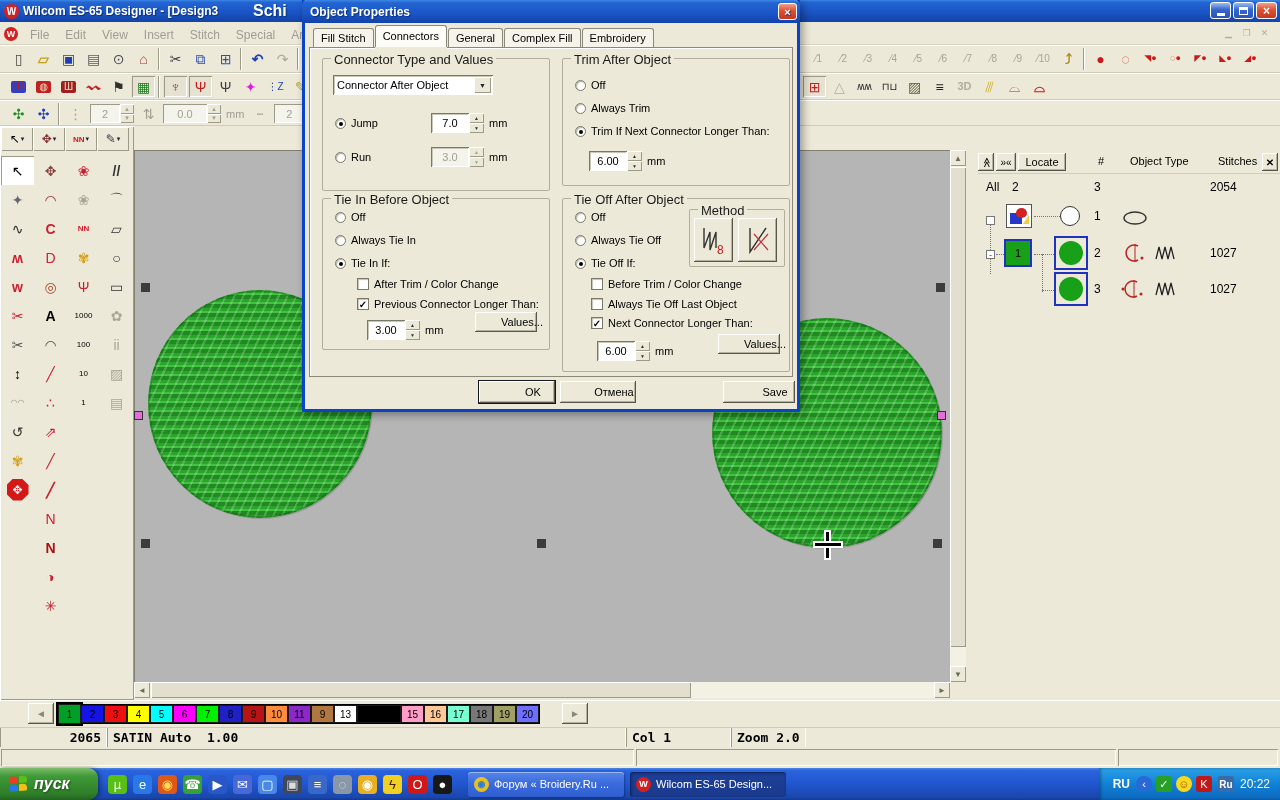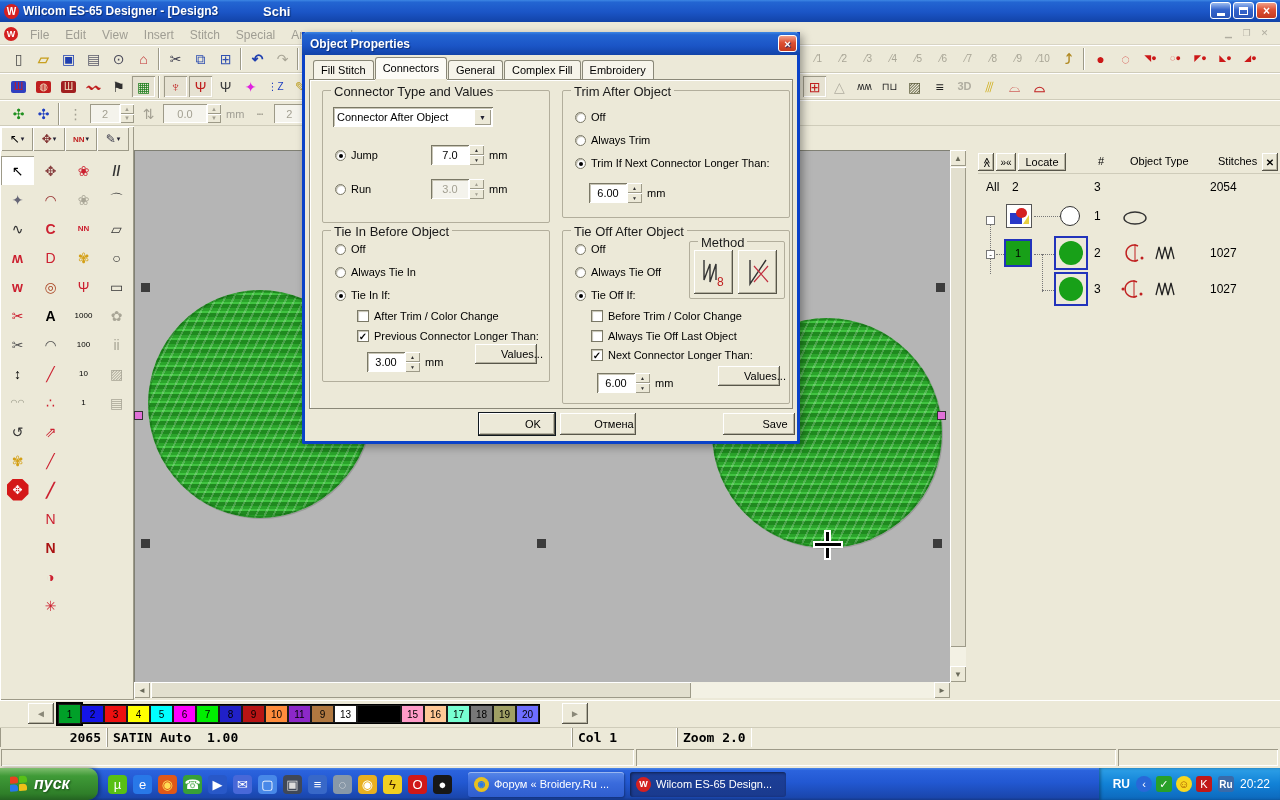--- a/index.html
+++ b/index.html
@@ -13,21 +13,21 @@
   .raised  { box-shadow: inset 1px 1px 0 #ffffff, inset -1px -1px 0 #9d9a88; }
   .btn3d   { background:#ece9d8; box-shadow: inset -1px -1px 0 #58564a, inset 1px 1px 0 #ffffff, inset -2px -2px 0 #b5b2a1; }
 
   
   .titlebar { left:0; top:0; width:1280px; height:22px;
     background:linear-gradient(180deg,#3d87e4 0%,#2365d2 10%,#1b55c6 55%,#1243a8 100%);
     color:#fff; display:flex; align-items:center; }
   .app-logo { width:15px; height:15px; border-radius:50%; background:#d42020; color:#fff;
     font-size:10px; font-weight:bold; display:flex; align-items:center; justify-content:center; margin:0 4px; }
   .title-text { font-size:12px; font-weight:bold; text-shadow:1px 1px 1px #0b2f77; }
-  .title-frag { position:absolute; left:263px; font-size:13px; font-weight:bold; text-shadow:1px 1px 1px #0b2f77; }
+  .title-frag { position:absolute; left:253px; font-size:16px; font-weight:bold; text-shadow:1px 1px 1px #0b2f77; }
   .winbtns { position:absolute; right:3px; top:2px; display:flex; gap:2px; }
   .wbtn { width:21px; height:17px; border:1px solid #fff; border-radius:3px;
     background:linear-gradient(#9cbcf0,#3565cc 45%,#2a55b8); display:flex; align-items:center; justify-content:center; color:#fff; }
   .wbtn.close { background:linear-gradient(#f0a089,#dd5033 45%,#c43a20); }
   .glyph-min { width:8px; height:3px; background:#fff; margin-top:7px; }
   .glyph-restore { width:9px; height:8px; border:1px solid #fff; border-top-width:3px; }
   .wbtn.close span { font-size:12px; font-weight:bold; line-height:1; }
 
   
   .menubar { left:0; top:22px; width:1280px; height:23px; background:#ece9d8; display:flex; align-items:center;
@@ -136,21 +136,21 @@
     background:linear-gradient(180deg,#5787e8,#3a6bdc 45%,#2f5ecf); box-shadow: inset 0 1px 0 rgba(255,255,255,.4), 1px 1px 2px rgba(0,0,0,.3);
     color:#fff; font-size:11px; white-space:nowrap; overflow:hidden; }
   .taskbtn.active { background:linear-gradient(180deg,#1c3f98,#1a3a8e); box-shadow: inset 1px 1px 3px rgba(0,0,0,.5); }
   .taskicon { width:15px; height:15px; border-radius:50%; flex:none; display:flex; align-items:center; justify-content:center; font-size:9px; font-weight:bold; }
   .tray { position:absolute; right:0; top:0; height:32px; display:flex; align-items:center; gap:6px; padding:0 10px 0 14px;
     background:linear-gradient(180deg,#2ea1e8 0%,#1181d6 50%,#0d68bc 100%); box-shadow: inset 2px 0 3px rgba(0,0,0,.3); color:#fff; }
   .trayicon { width:16px; height:16px; display:flex; align-items:center; justify-content:center; font-size:11px; border-radius:3px; }
 
   
   .dialog { left:302px; top:0; width:498px; height:412px; background:#ece9d8;
-    border:3px solid #0a42c8; border-top:none; border-radius:0 0 2px 2px; box-shadow:3px 3px 8px rgba(0,0,0,.35);margin-top:32px; }
+    border:3px solid #0a42c8; border-top:none; border-radius:0 0 2px 2px; box-shadow:3px 3px 8px rgba(0,0,0,.35); }
   .dlg-title { position:absolute; left:-3px; top:0; width:498px; height:23px; border-radius:5px 5px 0 0;
     background:linear-gradient(180deg,#3d87e4 0%,#2365d2 12%,#1b55c6 60%,#1243a8 100%);
     color:#fff; font-size:12px; font-weight:bold; display:flex; align-items:center; padding-left:8px; text-shadow:1px 1px 1px #0b2f77; }
   .dlg-close { position:absolute; right:3px; top:3px; width:19px; height:17px; border:1px solid #fff; border-radius:3px;
     background:linear-gradient(#f0a089,#dd5033 45%,#c43a20); color:#fff; font-size:11px; font-weight:bold;
     display:flex; align-items:center; justify-content:center; }
   .dlg-body { position:absolute; left:0; top:23px; width:492px; height:386px; }
   .tabs { position:absolute; left:8px; top:5px; display:flex; align-items:flex-end; }
   .tab { height:19px; background:#f6f4ea; border:1px solid #8a8878; border-bottom:none; border-radius:3px 3px 0 0;
     font-size:11px; padding:3px 7px 0 7px; margin-right:1px; color:#000; }
@@ -798,21 +798,21 @@
           <span>20</span>
         </div>
       </div>
     <div class="pal-arrow btn3d" style="left:562px">
         <span>►</span>
       </div>
   </div>
 
   <div class="abs statusbar">
     <div class="st-seg" style="width:107px;justify-content:flex-end"><span>2065</span></div>
-    <div class="st-seg" style="width:465px"><span>SATIN Auto  1.00</span></div>
+    <div class="st-seg" style="width:519px"><span>SATIN Auto  1.00</span></div>
     <div class="st-seg" style="width:105px"><span>Col 1</span></div>
     <div class="st-seg" style="width:75px"><span>Zoom 2.0</span></div>
   </div>
   <div class="abs strip2">
     <div style="width:633px"></div>
       <div style="width:480px"></div>
       <div style="width:160px"></div>
   </div>
 
   <div class="abs taskbar">

